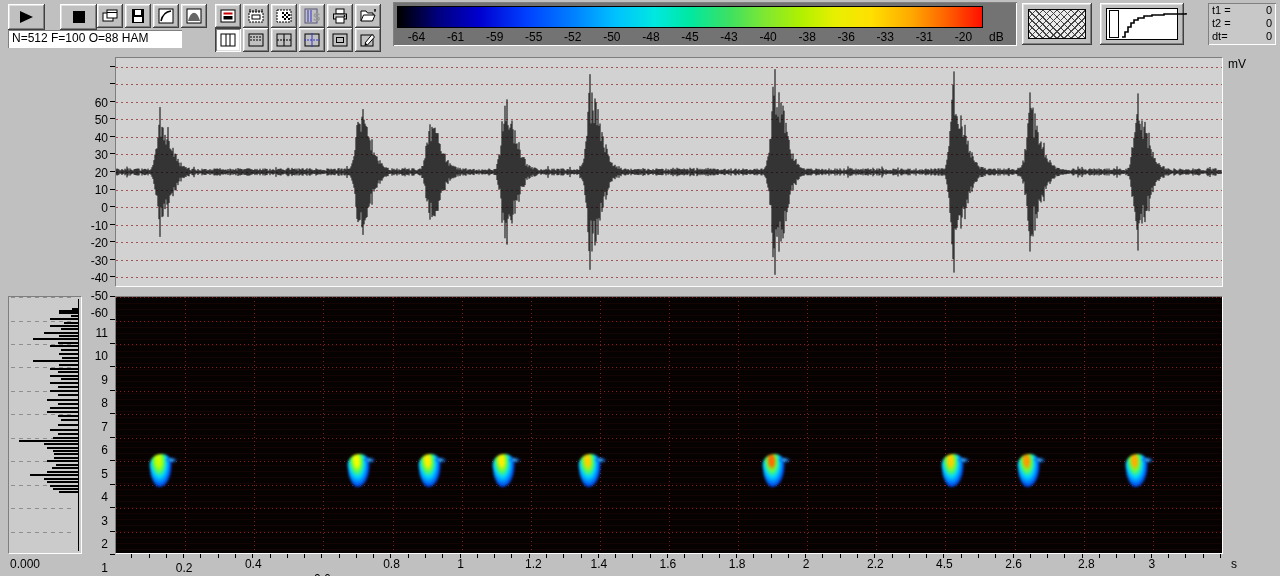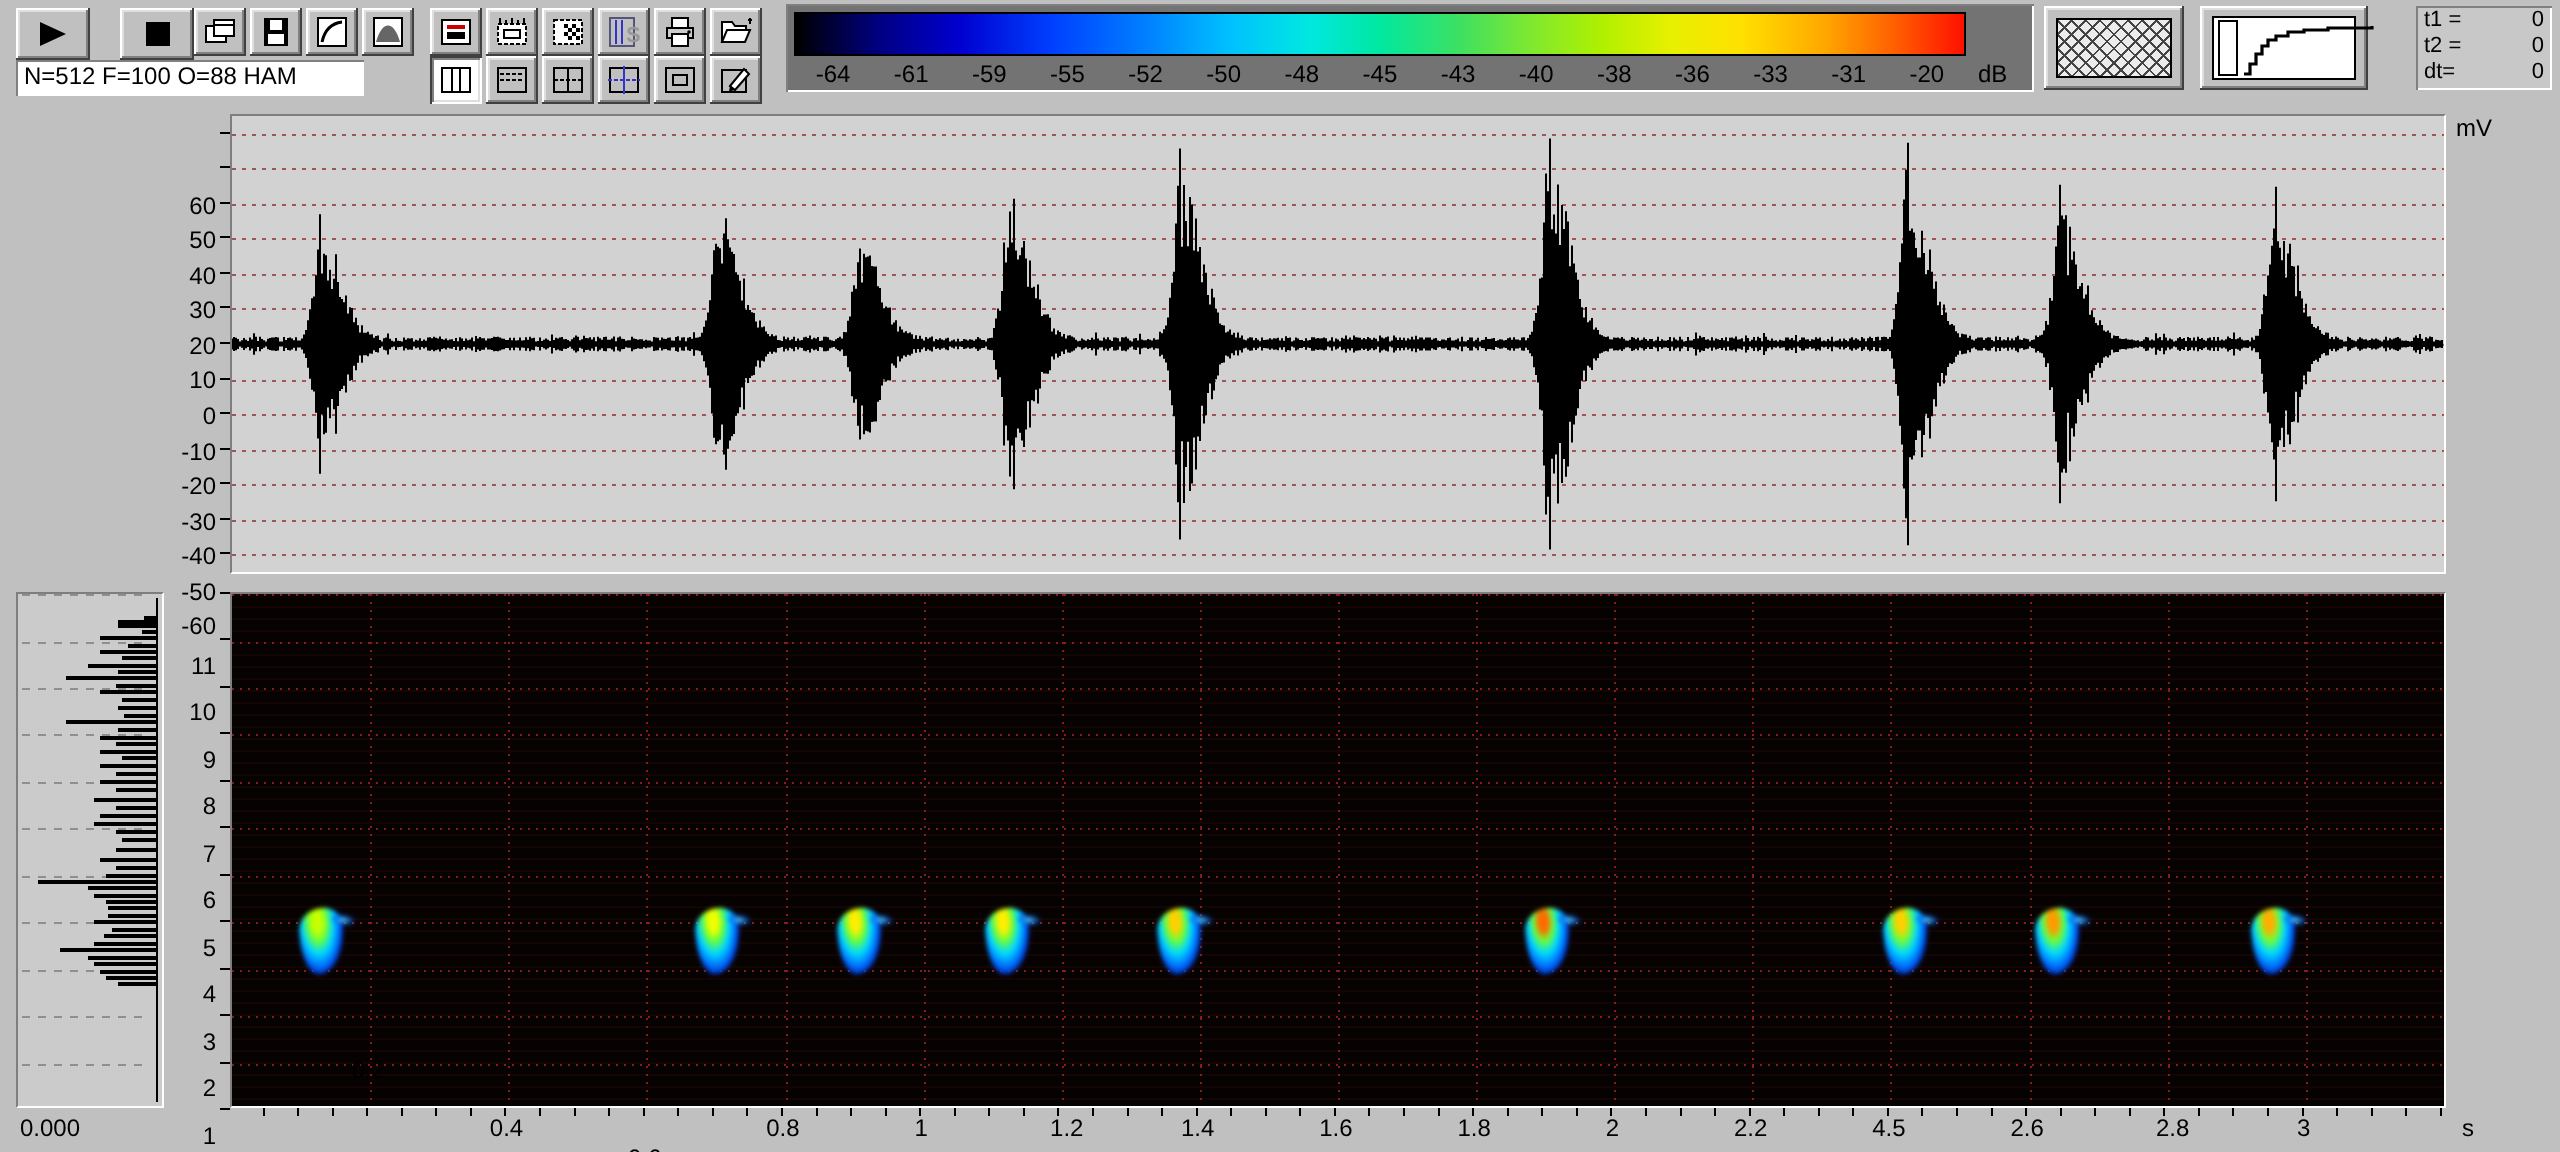--- a/index.html
+++ b/index.html
@@ -424,21 +424,21 @@
     <div class="tick" style="left: 110px; top: 483.636px; width: 5px; height: 1px; position: absolute;"></div>
     <div class="lbl r" style="left: 82px; top: 500.091px; width: 26px; position: absolute;">2</div>
     <div class="tick" style="left: 110px; top: 507.091px; width: 5px; height: 1px; position: absolute;"></div>
     <div class="lbl r" style="left: 82px; top: 523.545px; width: 26px; position: absolute;">1</div>
     <div class="tick" style="left: 110px; top: 530.545px; width: 5px; height: 1px; position: absolute;"></div>
     <div class="lbl r" style="left: 82px; top: 547px; width: 26px; position: absolute;">0</div>
     <div class="tick" style="left: 110px; top: 554px; width: 5px; height: 1px; position: absolute;"></div>
   </div>
 <div class="abs" id="spec-xticks"></div>
 <div id="spec-xlabels">
-    <div class="lbl" style="left: 172.12px; top: 528px; width: 24px; text-align: center; position: absolute;">0.2</div>
+    <div class="lbl" style="left: 172.12px; top: 561px; width: 24px; text-align: center; position: absolute;">0.2</div>
     <div class="lbl" style="left: 241.24px; top: 557px; width: 24px; text-align: center; position: absolute;">0.4</div>
     <div class="lbl" style="left: 310.36px; top: 572px; width: 24px; text-align: center; position: absolute;">0.6</div>
     <div class="lbl" style="left: 379.48px; top: 557px; width: 24px; text-align: center; position: absolute;">0.8</div>
     <div class="lbl" style="left: 448.6px; top: 557px; width: 24px; text-align: center; position: absolute;">1</div>
     <div class="lbl" style="left: 517.72px; top: 557px; width: 24px; text-align: right; position: absolute;">1.2</div>
     <div class="lbl" style="left: 586.84px; top: 557px; width: 24px; text-align: center; position: absolute;">1.4</div>
     <div class="lbl" style="left: 655.96px; top: 557px; width: 24px; text-align: center; position: absolute;">1.6</div>
     <div class="lbl" style="left: 725.08px; top: 557px; width: 24px; text-align: center; position: absolute;">1.8</div>
     <div class="lbl" style="left: 794.2px; top: 557px; width: 24px; text-align: center; position: absolute;">2</div>
     <div class="lbl" style="left: 863.32px; top: 557px; width: 24px; text-align: center; position: absolute;">2.2</div>

